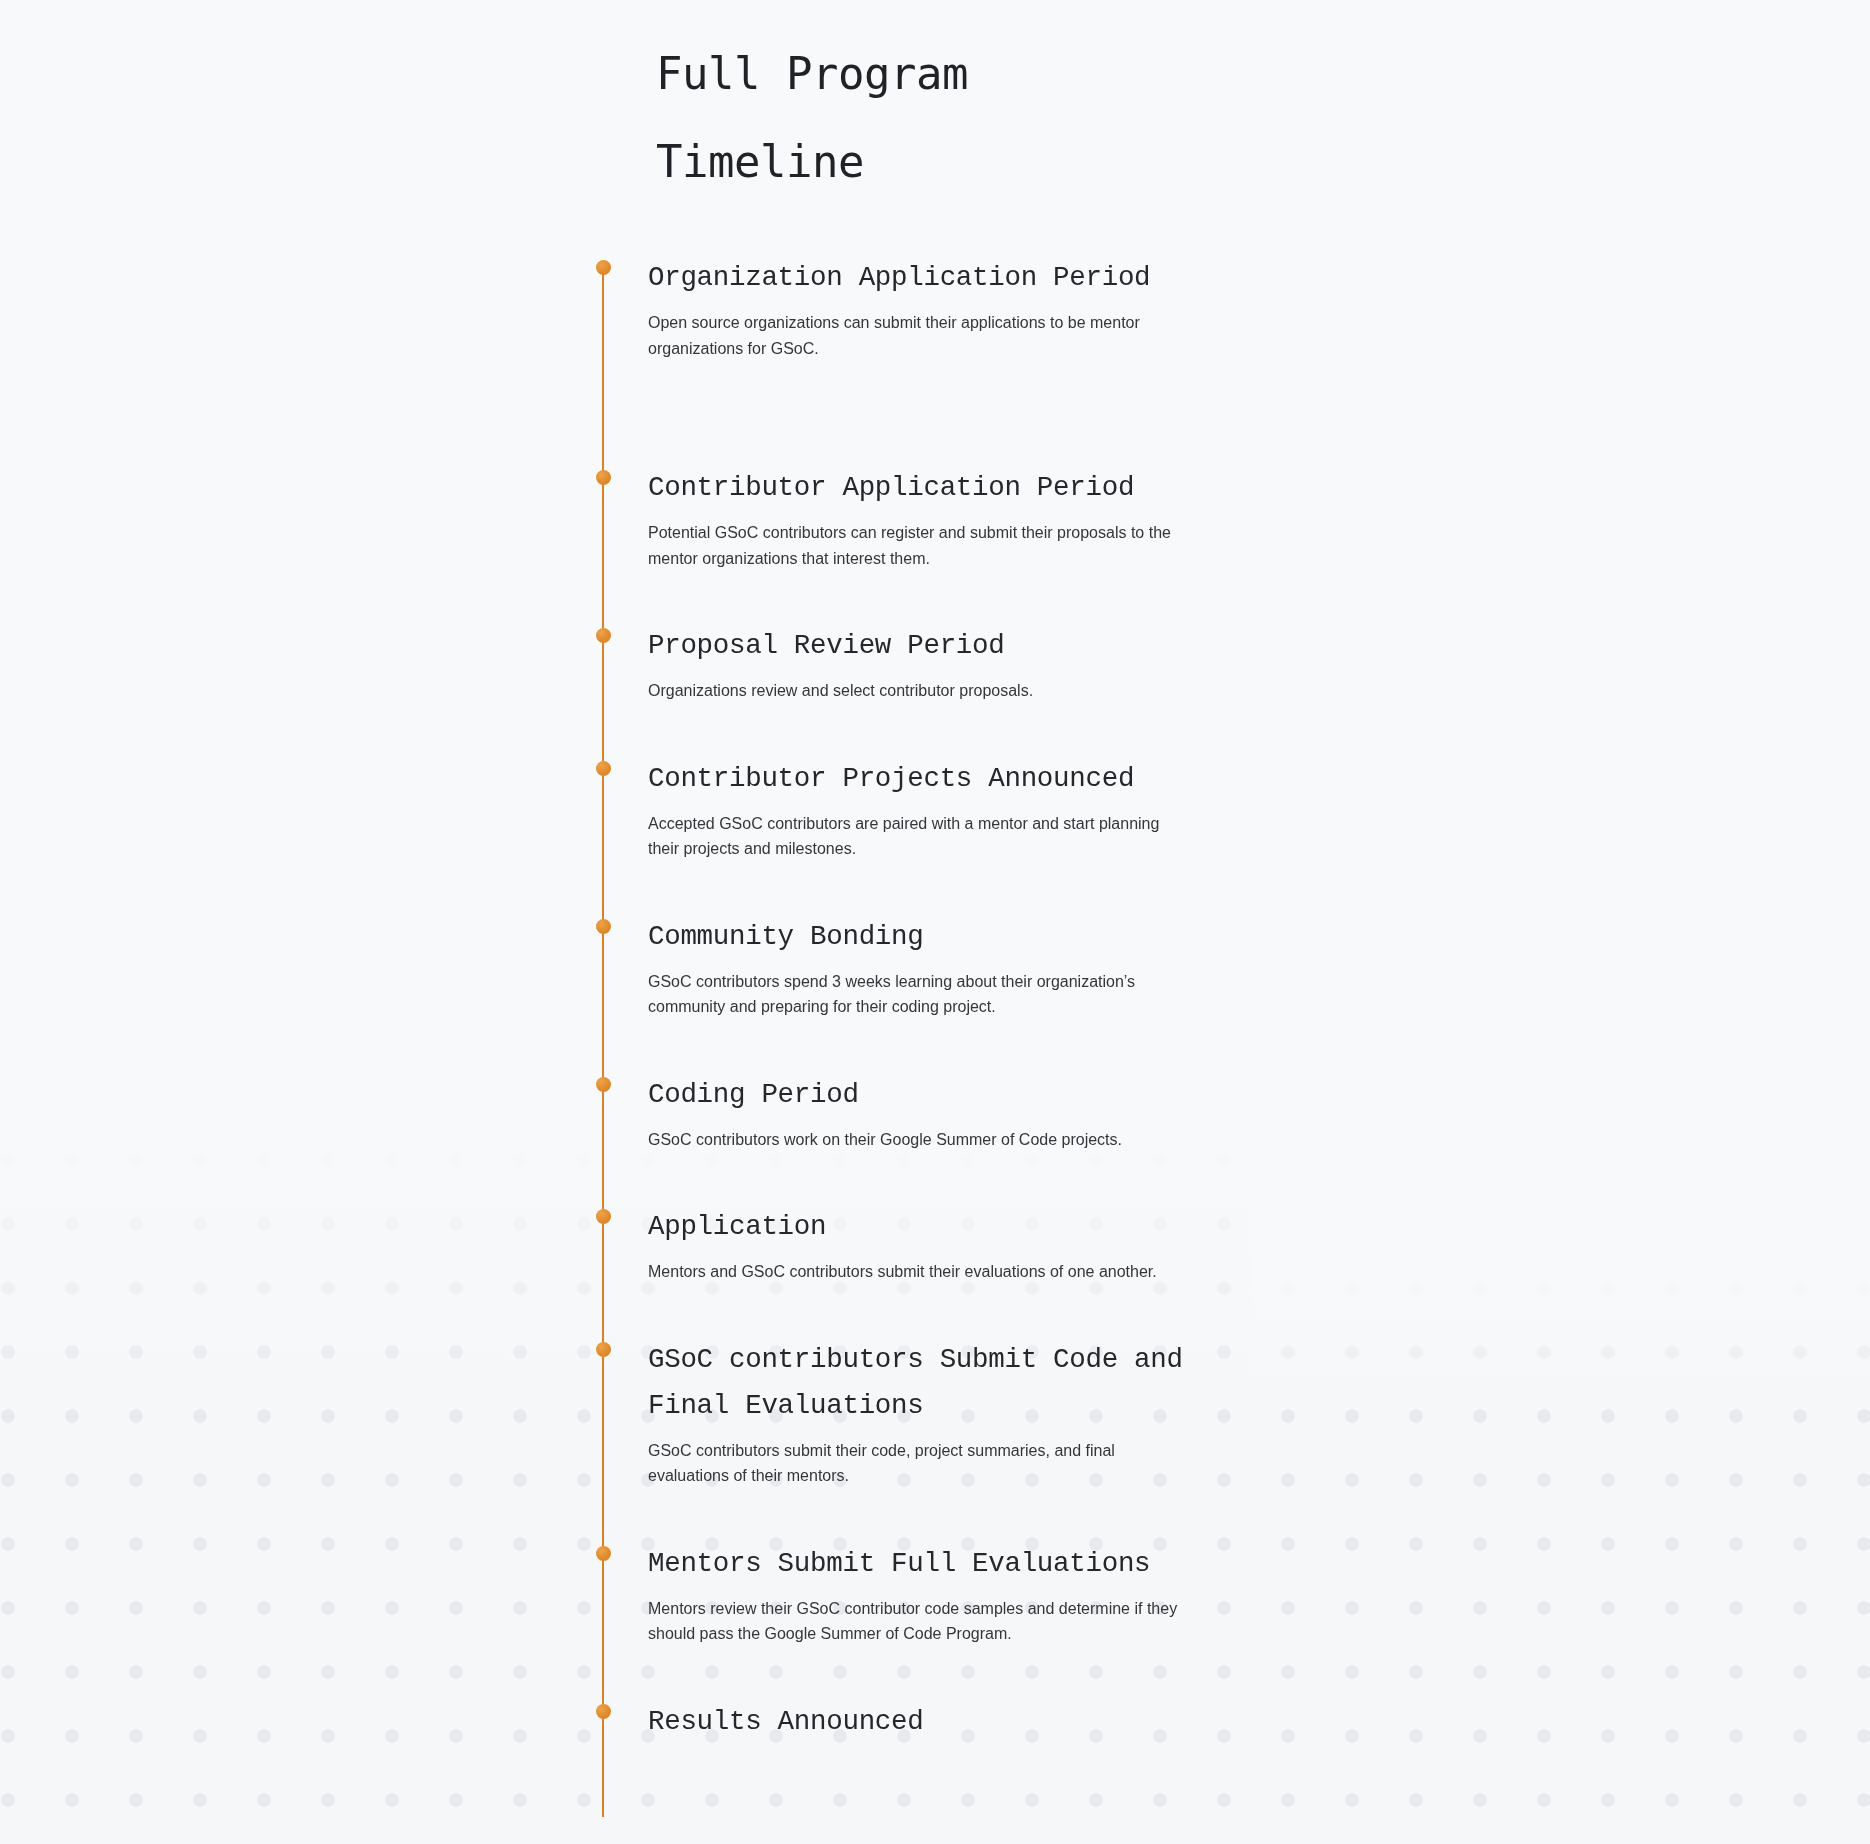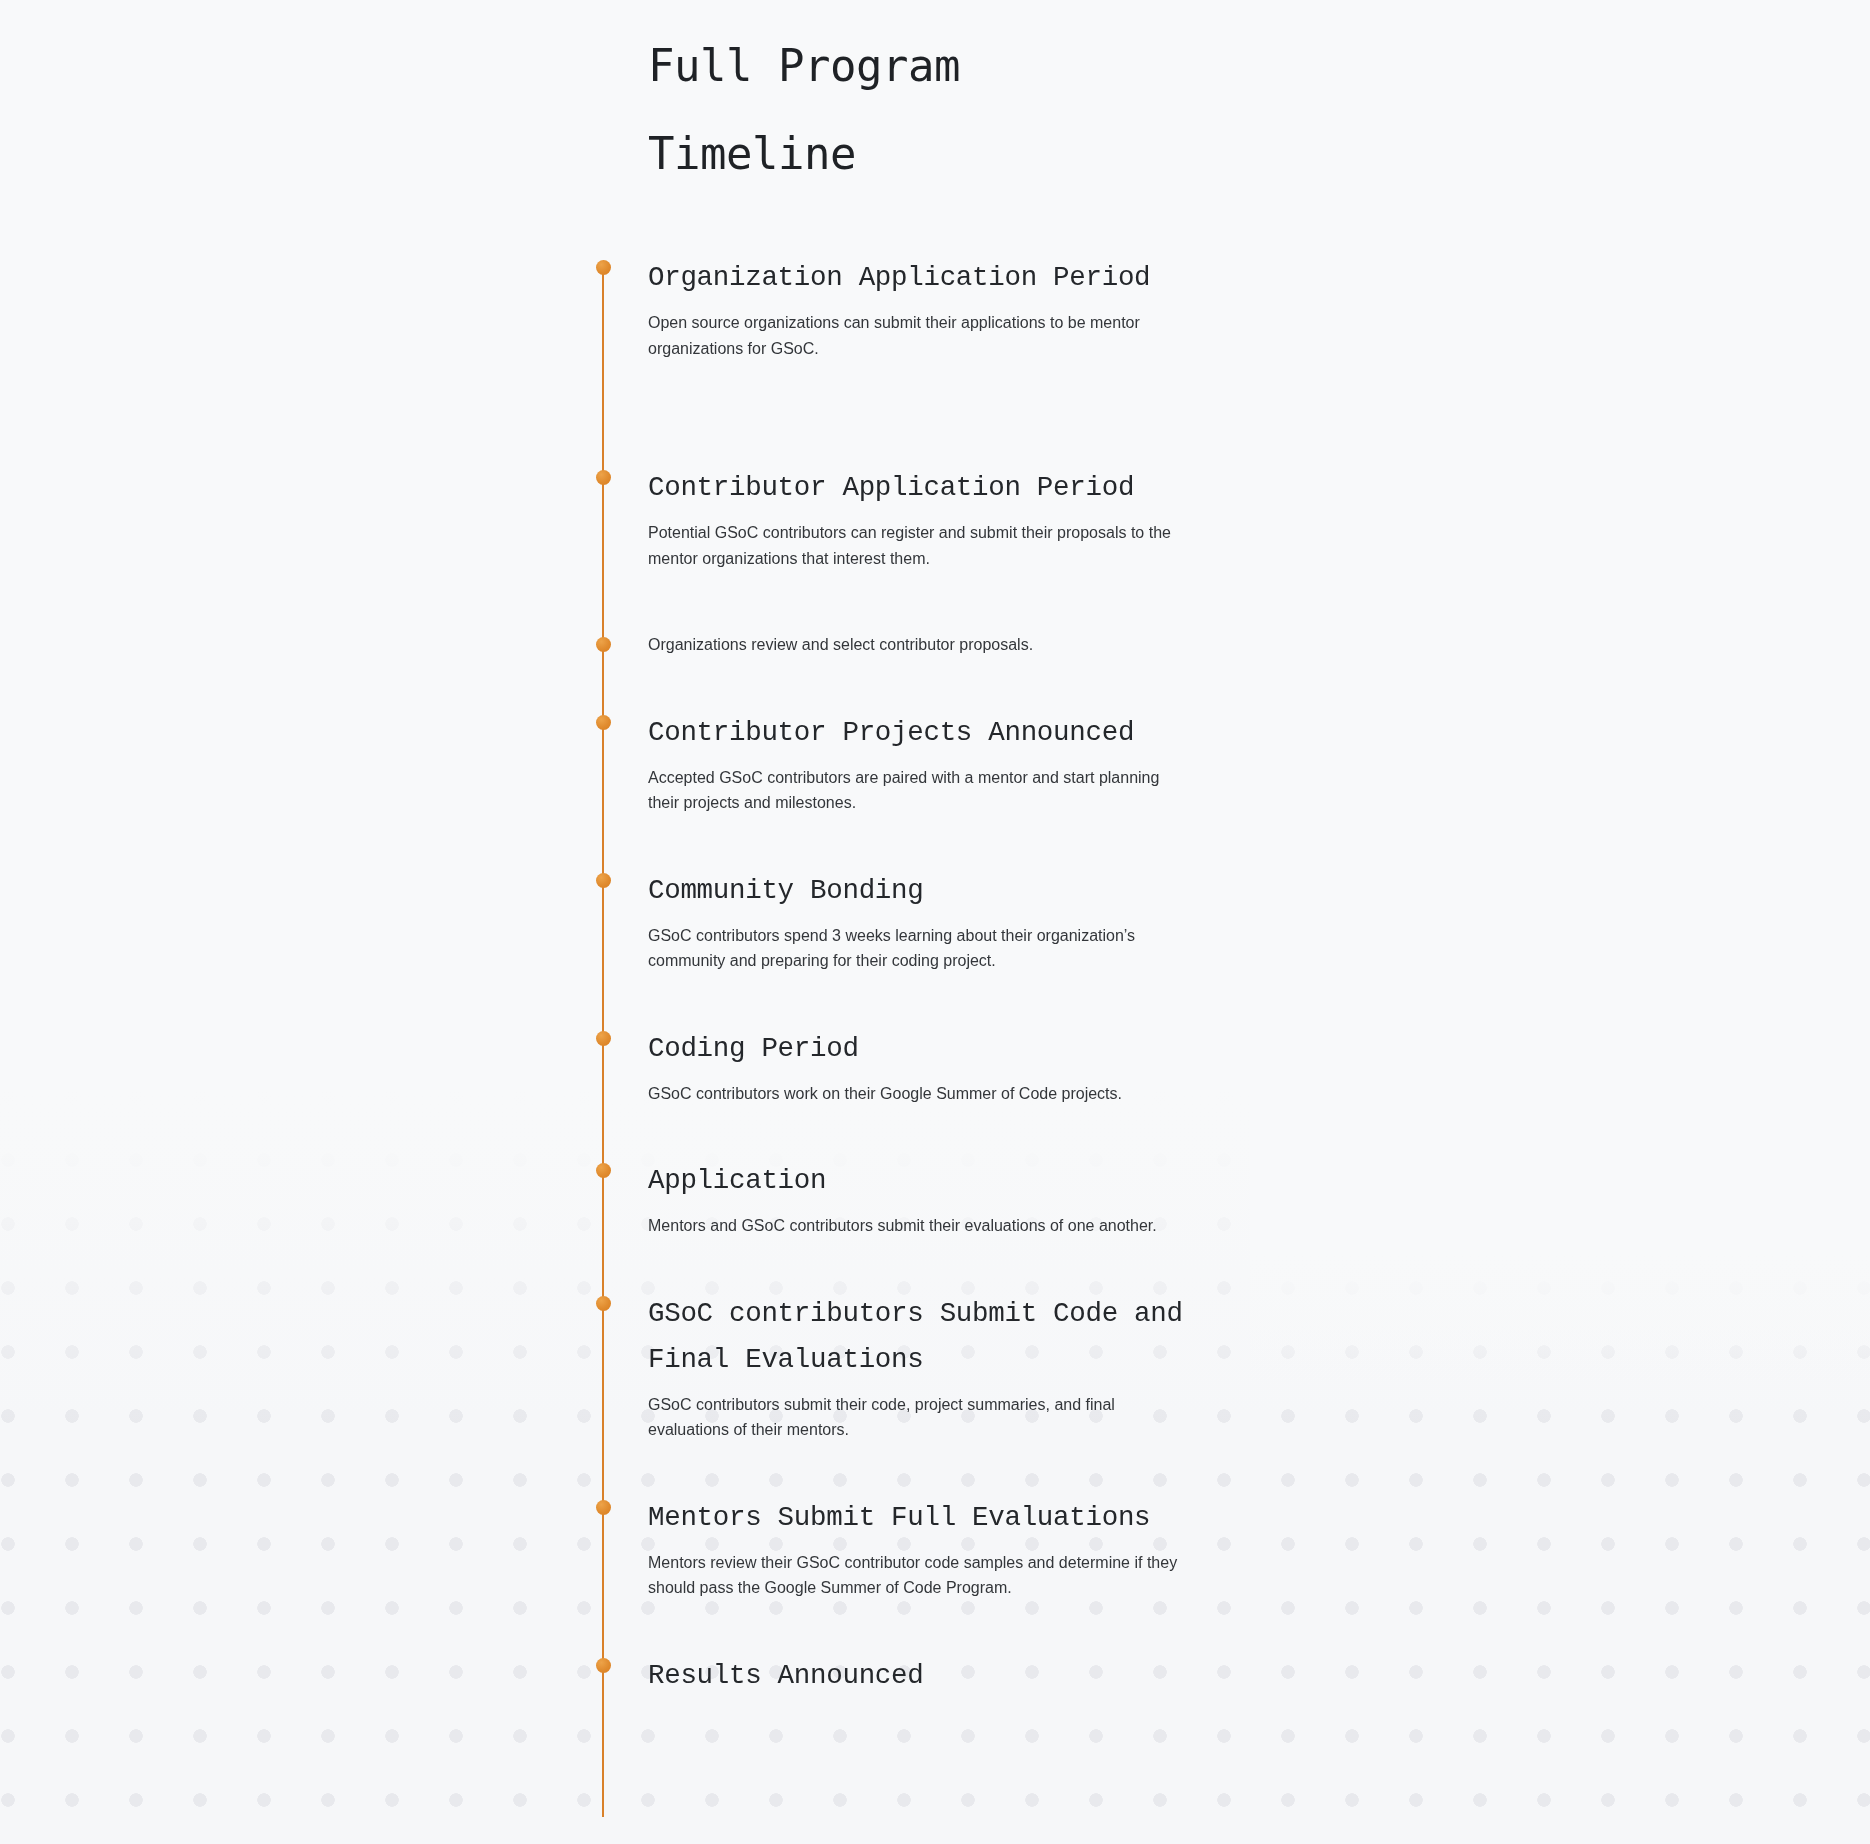--- a/index.html
+++ b/index.html
@@ -60,21 +60,21 @@
   #page {
     position: relative;
     z-index: 2;
   }
 
   #page-title {
     position: absolute;
     left: 648px;
     top: 22px;
     width: 520px;
-    margin: 0;
+    margin: 8px;
     font-family: "DejaVu Sans Mono", "Liberation Mono", monospace;
     font-weight: 400;
     font-size: 44px;
     line-height: 88px;
     letter-spacing: -0.5px;
     color: #1f2226;
     white-space: pre-line;
   }
 
   
@@ -153,20 +153,21 @@
         <div class="tl-spacer-lg"></div>
         <div class="tl-spacer-lg"></div>
         <div class="tl-item">
           <span class="tl-dot"></span>
           <h2 class="tl-title">Contributor Application Period</h2>
           <p class="tl-desc">Potential GSoC contributors can register and submit their proposals to the mentor organizations that interest them.</p>
         </div>
         <div class="tl-spacer-lg"></div>
         <div class="tl-item">
           <span class="tl-dot"></span>
+          <h2 class="tl-title">Proposal Review Period</h2>
           <p class="tl-desc">Organizations review and select contributor proposals.</p>
         </div>
         <div class="tl-spacer-lg"></div>
         <div class="tl-item">
           <span class="tl-dot"></span>
           <h2 class="tl-title">Contributor Projects Announced</h2>
           <p class="tl-desc">Accepted GSoC contributors are paired with a mentor and start planning their projects and milestones.</p>
         </div>
         <div class="tl-spacer-lg"></div>
         <div class="tl-item">

